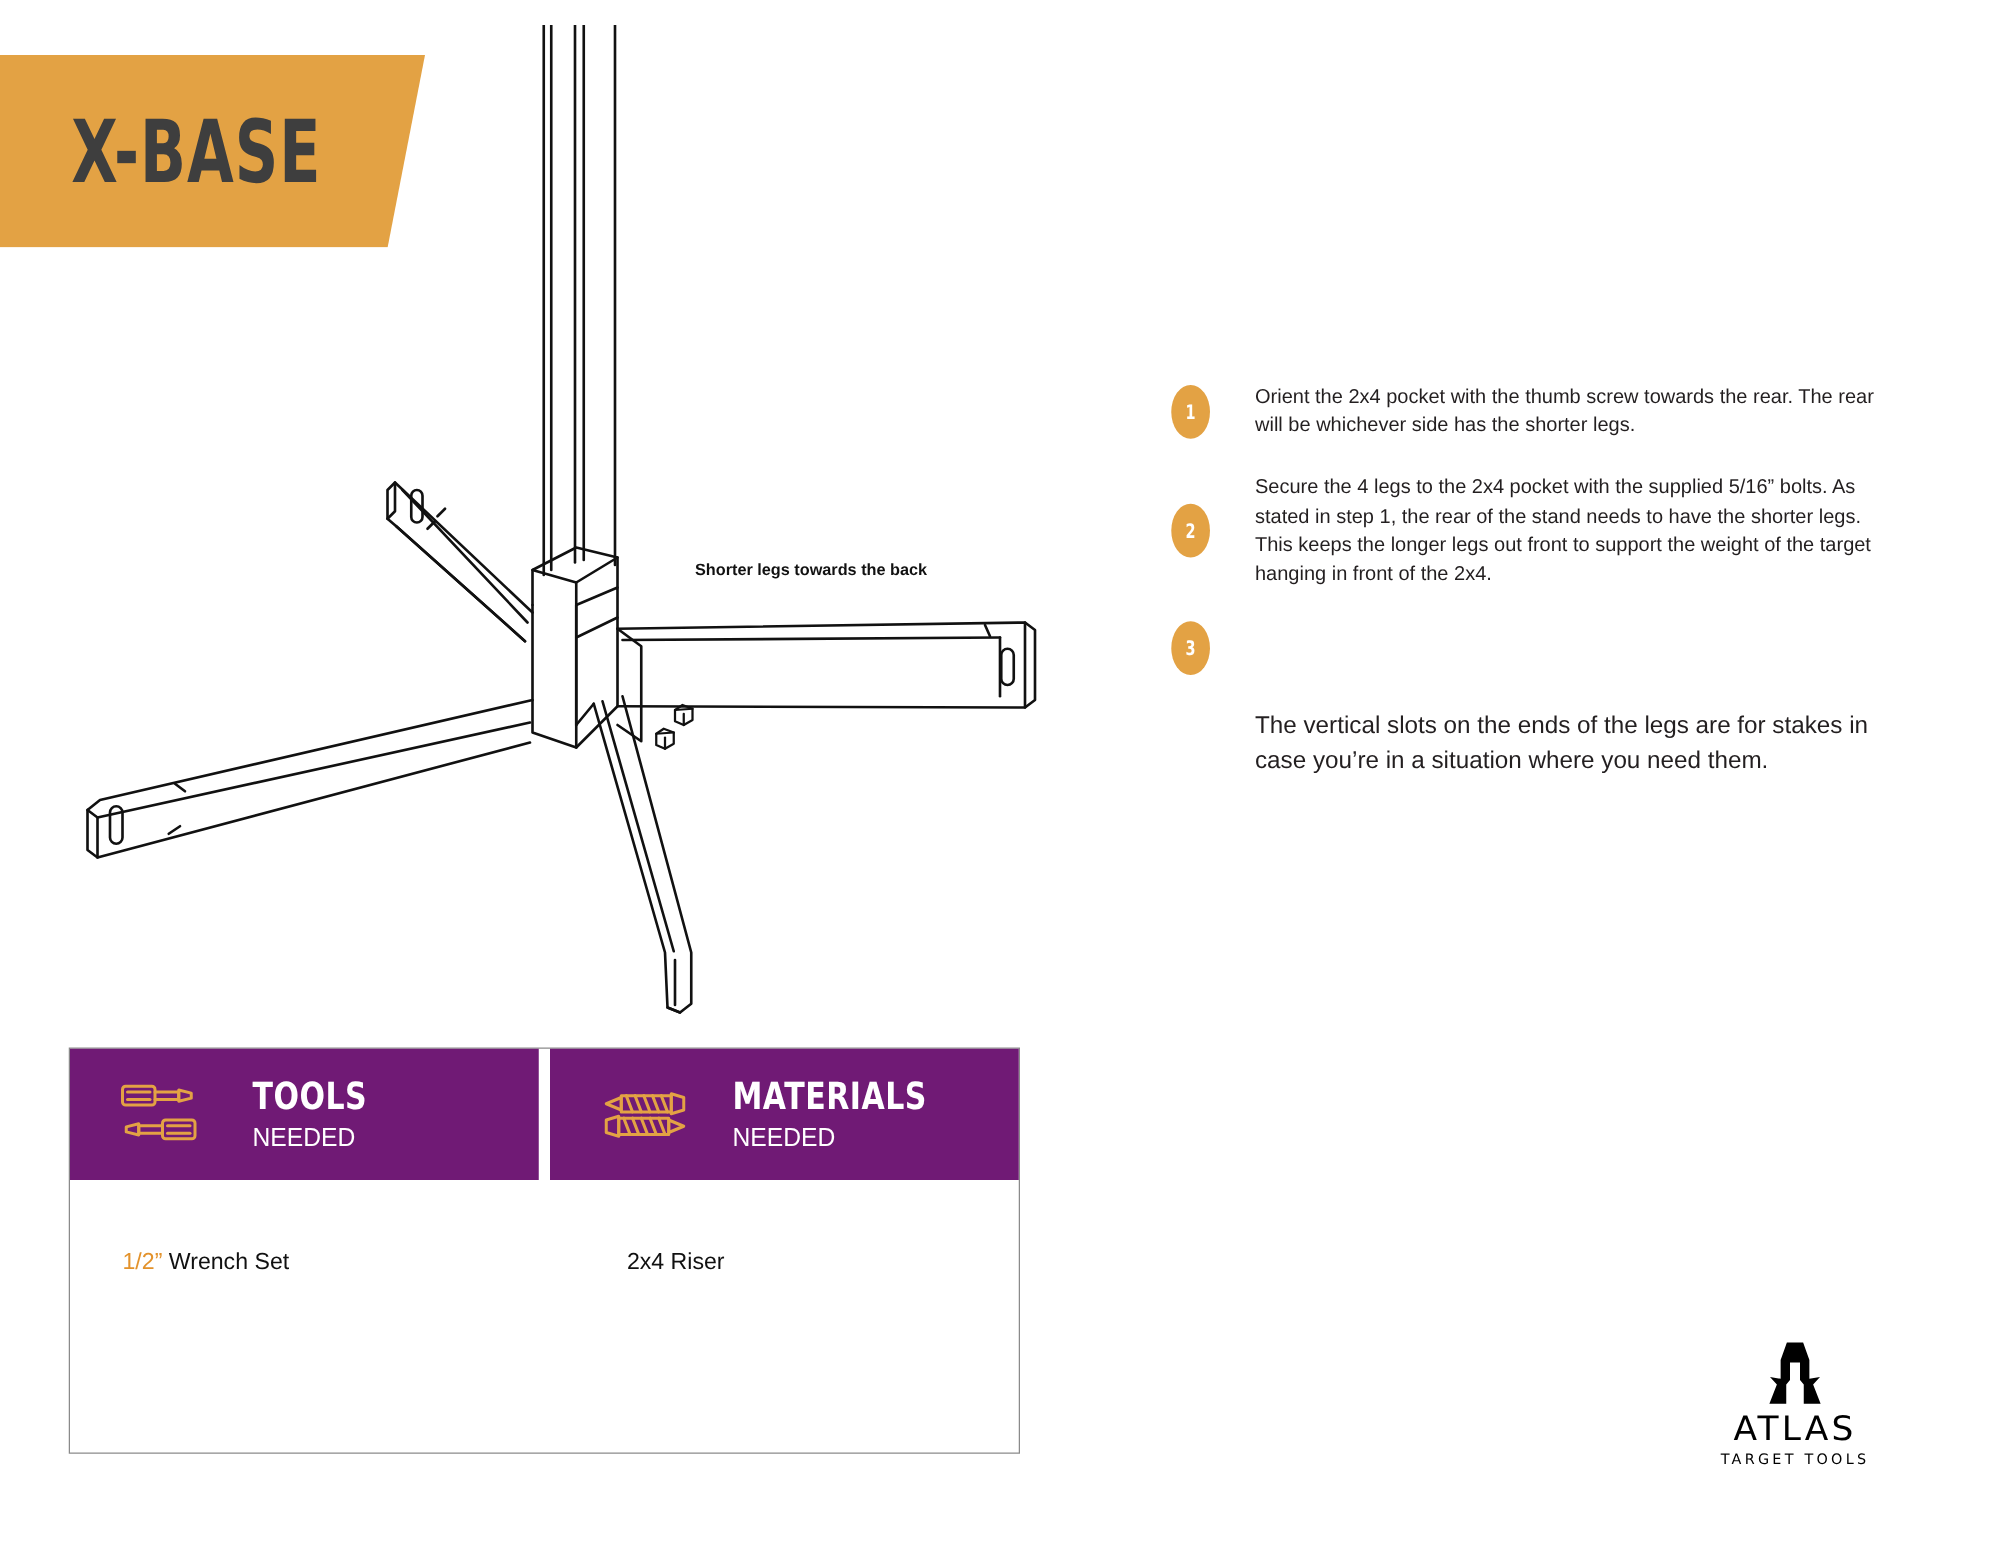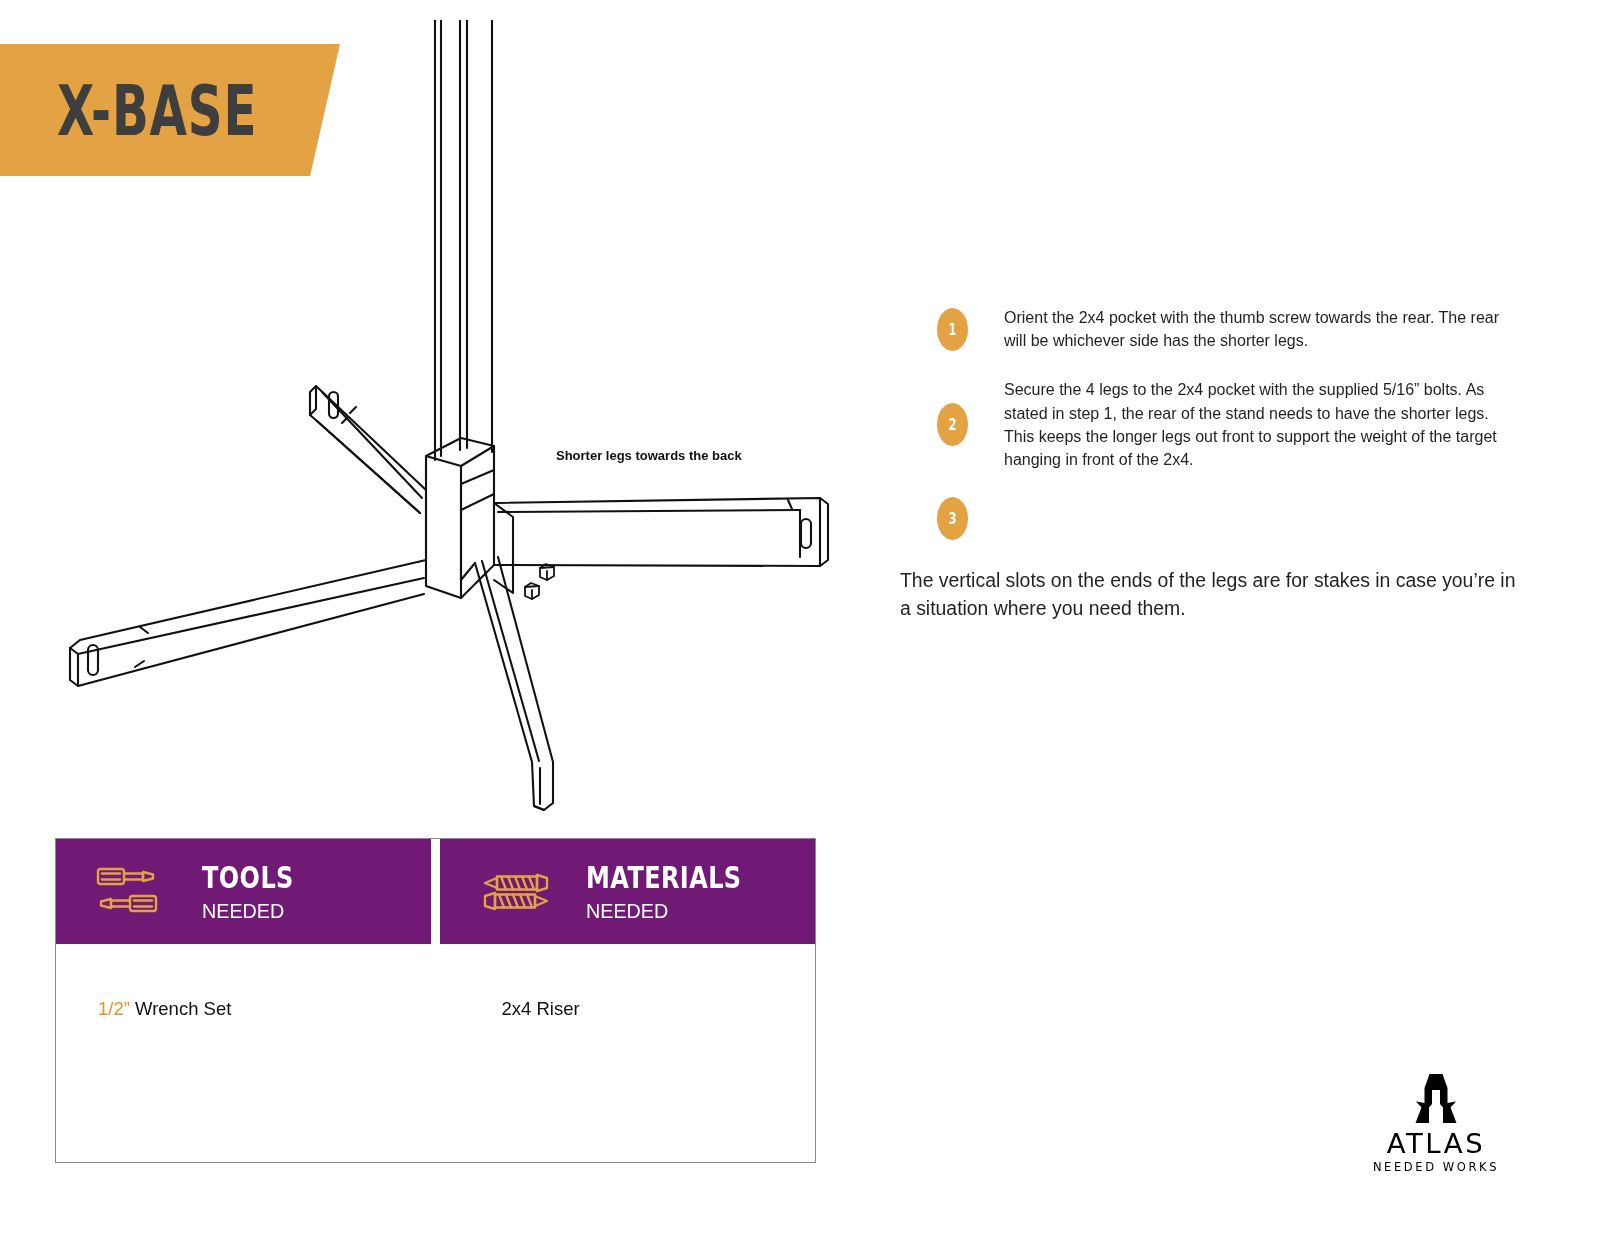--- a/index.html
+++ b/index.html
@@ -14,21 +14,21 @@
     font-family: "Liberation Sans", sans-serif;
     overflow: hidden;
   }
 
   
   #title-banner {
     position: absolute;
     left: 0;
     top: 44px;
     width: 340px;
-    height: 132px;
+    height: 154px;
     background: #E3A244;
     clip-path: polygon(0 0, 100% 0, 91.2% 100%, 0 100%);
     display: flex;
     align-items: center;
   }
   #title-text {
     color: #3E3E3E;
     font-family: "DejaVu Sans", sans-serif;
     font-weight: bold;
     font-size: 62px;
@@ -97,20 +97,21 @@
     flex: 1;
     font-size: 16px;
     line-height: 1.45;
     color: #231f20;
   }
   .note-row {
     display: flex;
     margin-top: 12px;
   }
   .note-text {
+    margin-left: 104px;
     flex: 1;
     font-size: 19.4px;
     line-height: 1.45;
     color: #231f20;
   }
 
   
   #tm-table {
     position: absolute;
     left: 55px;
@@ -384,14 +385,14 @@
     </div>
   </div>
 
 </div>
 
 <div id="logo">
   <svg width="72" height="58" viewBox="0 0 72 58" style="display:block;margin:0 auto;">
     <path d="M29.5 4 L42.5 4 L47.5 18 L47.5 33 L56 31.5 L50.5 37.5 L56.5 53 L43 53 L43 37.5 L40 34 L40 20 L32 20 L32 34 L29 37.5 L29 53 L15.5 53 L21.5 37.5 L16 31.5 L24.5 33 L24.5 18 Z" fill="#000000"></path>
   </svg>
   <div id="logo-word">ATLAS</div>
-  <div id="logo-tag">NEEDED WORKS</div>
+  <div id="logo-tag">TARGET TOOLS</div>
 </div>
 
 </body></html>

